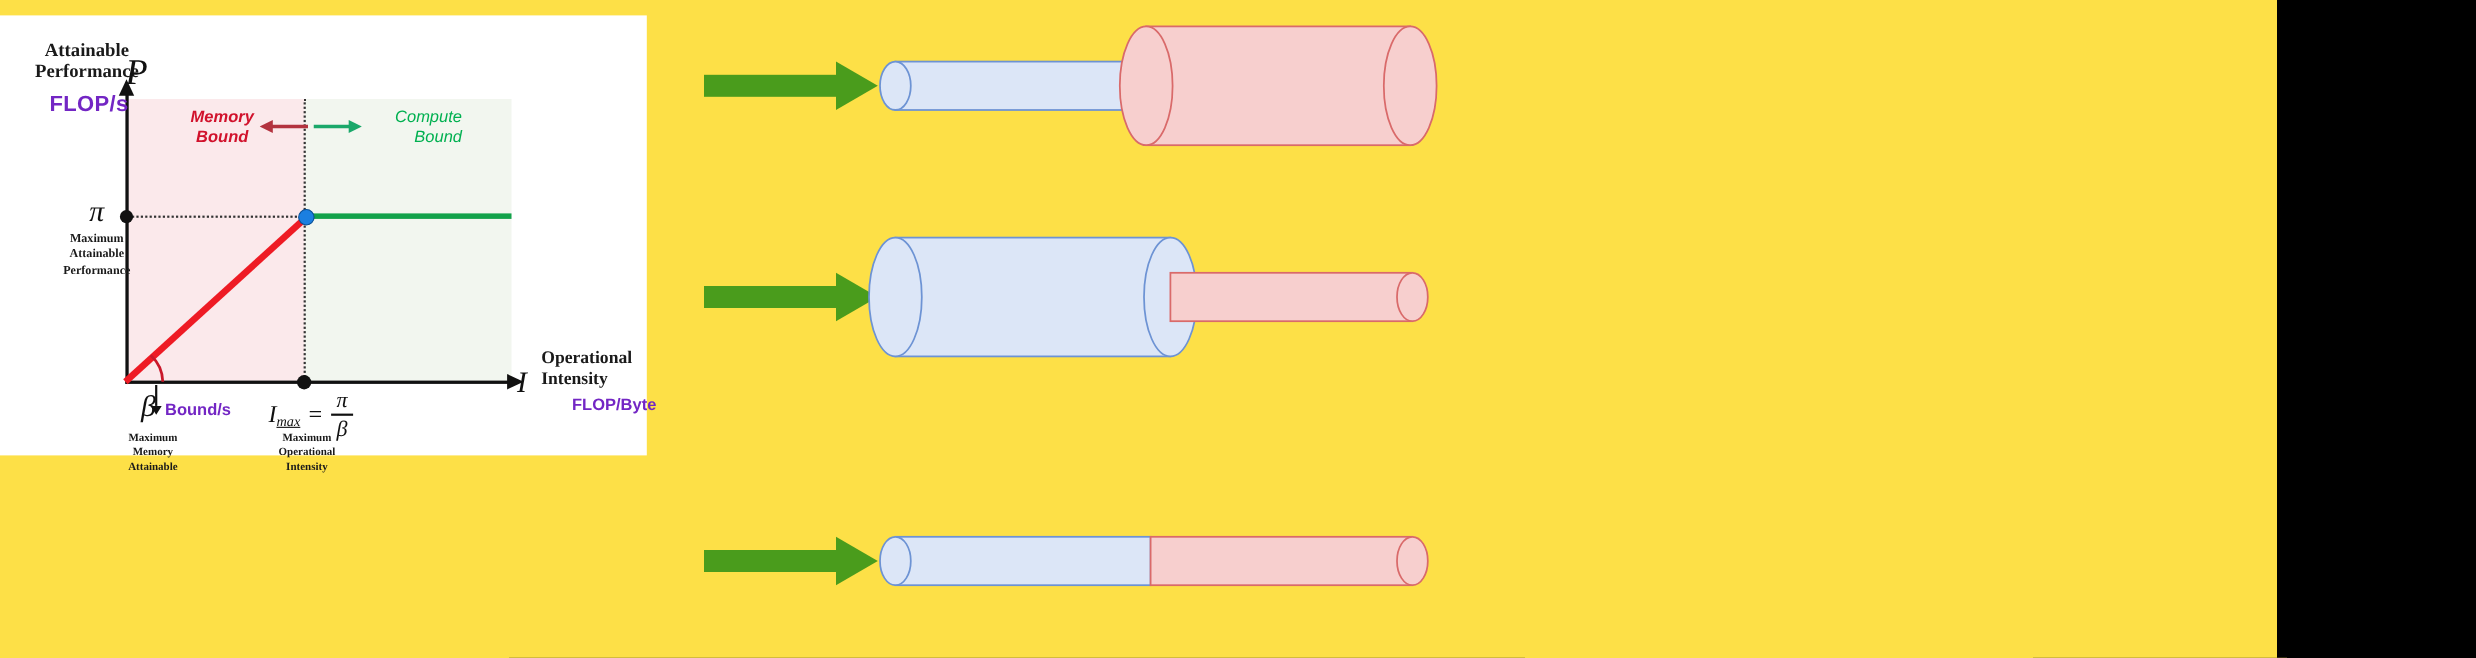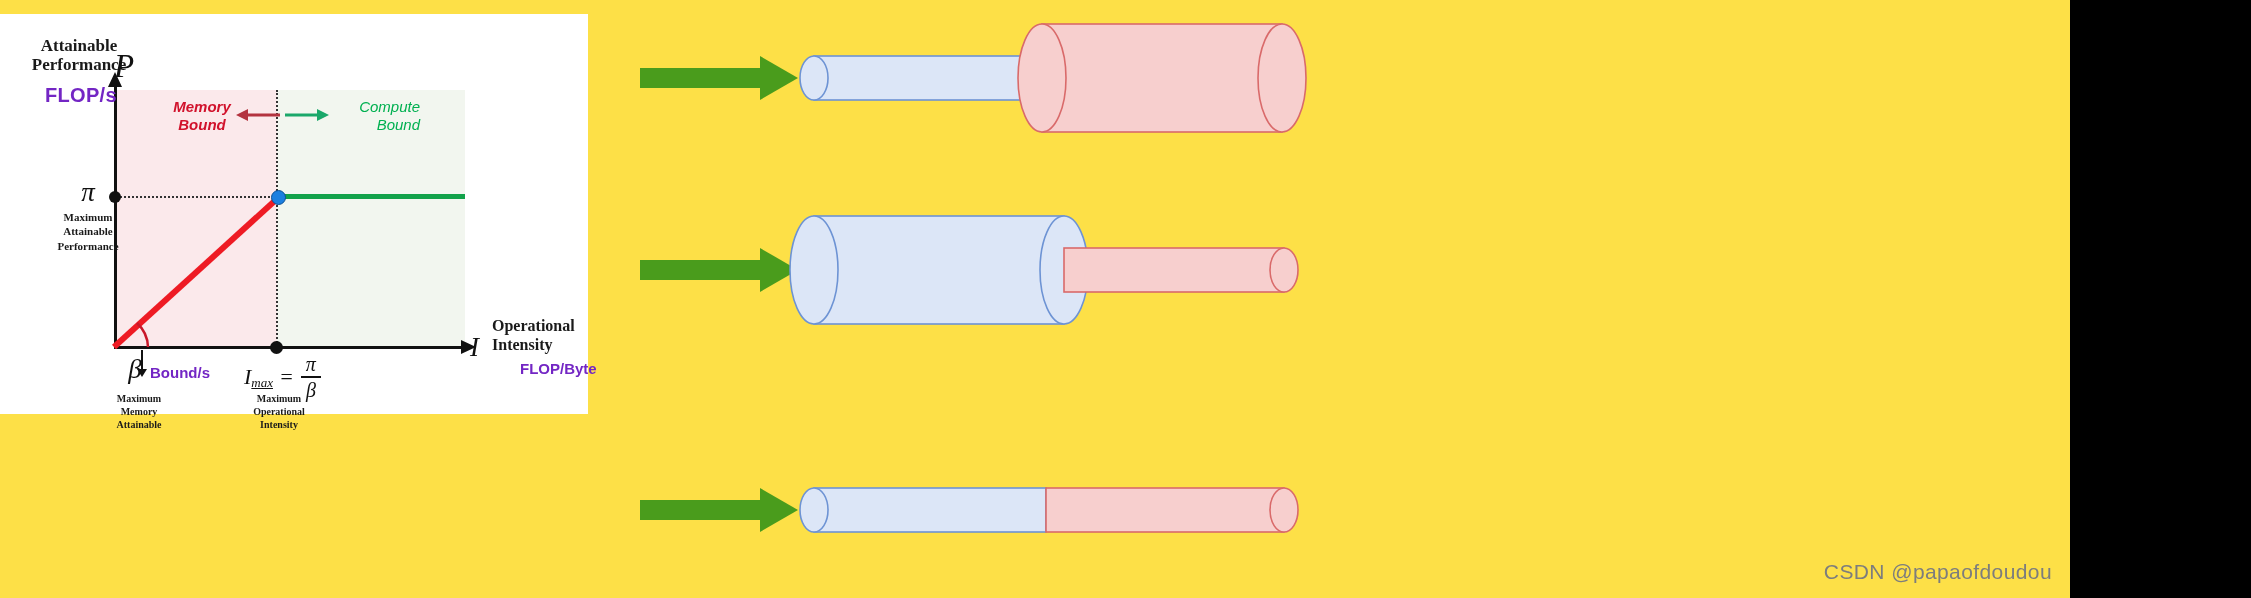--- a/index.html
+++ b/index.html
@@ -308,14 +308,13 @@
         <rect x="196" y="48" width="232" height="44" fill="#dce6f7" stroke="#6d93d4" stroke-width="1.6"></rect>
         <ellipse cx="196" cy="70" rx="14" ry="22" fill="#dce6f7" stroke="#6d93d4" stroke-width="1.6"></ellipse>
       </g>
       <g>
         <rect x="428" y="48" width="238" height="44" fill="#f7cfce" stroke="#d96a6a" stroke-width="1.6"></rect>
         <ellipse cx="666" cy="70" rx="14" ry="22" fill="#f7cfce" stroke="#d96a6a" stroke-width="1.6"></ellipse>
       </g>
     </svg>
   </div>
 
-  <div class="watermark">CSDN @papaofdoudou</div>
 </div>
 
 </body></html>

